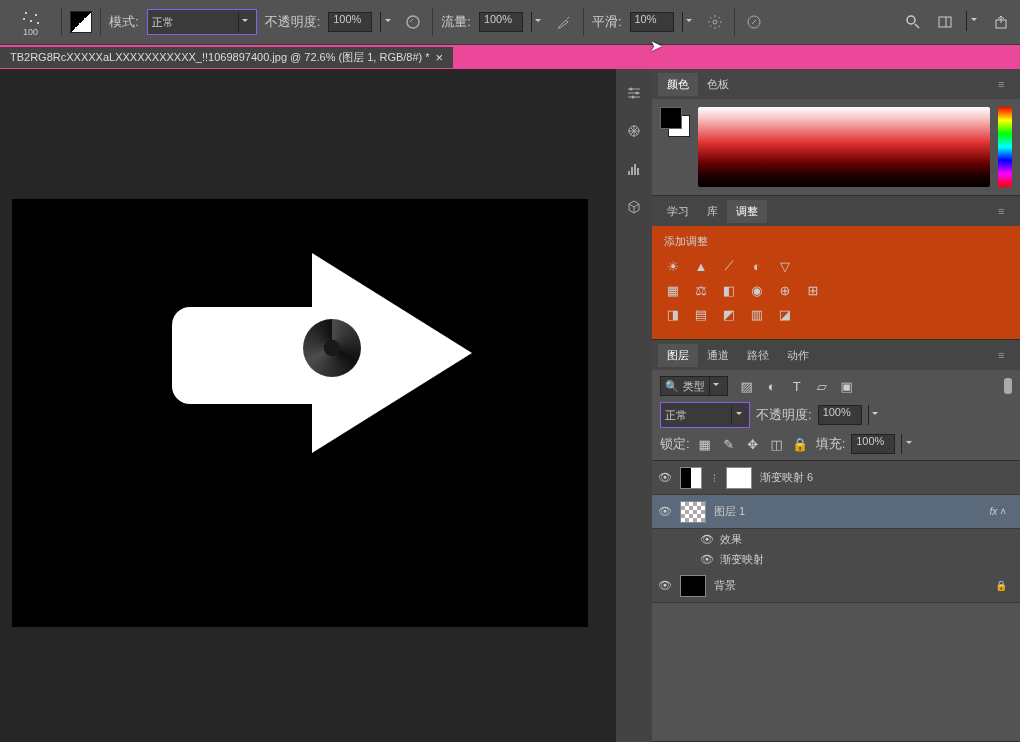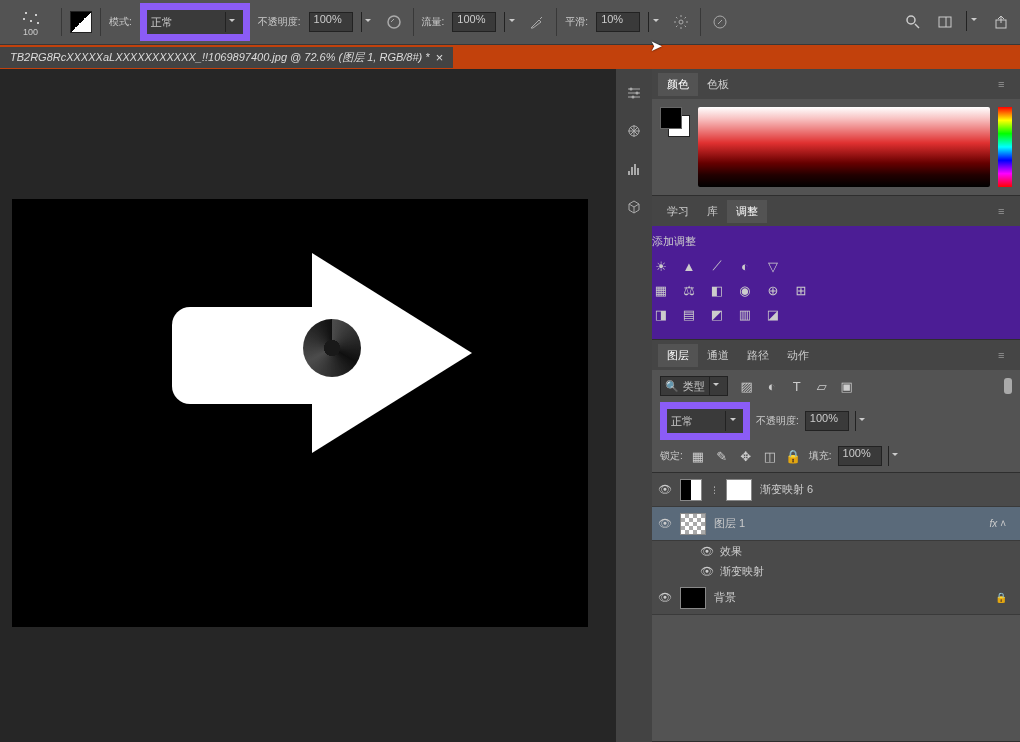--- a/index.html
+++ b/index.html
@@ -3,29 +3,29 @@
 <meta charset="utf-8">
 <style>
 * { margin: 0; padding: 0; box-sizing: border-box; }
 body { font-family: "Microsoft YaHei", sans-serif; background: #535353; color: #ccc; font-size: 11px; width: 1020px; height: 742px; overflow: hidden; position: relative; }
 .topbar { height: 45px; background: #535353; display: flex; align-items: center; padding: 0 8px; gap: 8px; border-bottom: 1px solid #383838; }
 .brush-preview { width: 45px; height: 38px; display: flex; flex-direction: column; align-items: center; justify-content: center; text-align: right; }
 .brush-preview .dots { width: 24px; height: 20px; background: radial-gradient(circle at 30% 30%, #ccc 1px, transparent 1px), radial-gradient(circle at 70% 40%, #ccc 1px, transparent 1px), radial-gradient(circle at 50% 70%, #ccc 1px, transparent 1px), radial-gradient(circle at 20% 60%, #ccc 1px, transparent 1px), radial-gradient(circle at 80% 80%, #ccc 1px, transparent 1px); }
 .brush-preview .num { font-size: 9px; }
 .sep { width: 1px; height: 28px; background: #383838; }
 .swatch-btn { width: 22px; height: 22px; background: linear-gradient(135deg, #000 50%, #fff 50%); border: 1px solid #222; }
-.lbl { font-size: 10px; }
-.select { background: #3a3a3a; border: 7px solid #8b5cf6; color: #ccc; height: 20px; padding: 12px 4px; display: flex; align-items: center; }
+.lbl { font-size: 13px; }
+.select { background: #3a3a3a; border: 1px solid #8b5cf6; color: #ccc; height: 20px; padding: 12px 4px; display: flex; align-items: center; }
 .select.wide { width: 110px; }
 .dd { width: 14px; height: 20px; display: flex; align-items: center; justify-content: center; border-left: 1px solid #222; }
 .dd::after { content: ""; border: 3px solid transparent; border-top-color: #ccc; }
 .input { background: #3a3a3a; border: 1px solid #222; color: #ccc; height: 20px; width: 44px; padding: 0 4px; }
 .ico-btn { width: 22px; height: 22px; display: flex; align-items: center; justify-content: center; color: #aaa; }
 .topbar-right { margin-left: auto; display: flex; gap: 10px; }
-.doc-tab { height: 24px; background: #c2410c; display: flex; align-items: center; font-style: italic; }
+.doc-tab { height: 24px; background: #ec4899; display: flex; align-items: center; }
 .doc-tab-inner { background: #434343; padding: 3px 10px; color: #ddd; display: flex; align-items: center; gap: 6px; font-size: 11px; }
 .doc-tab-close { font-size: 13px; }
 .main { display: flex; height: 673px; }
 .canvas-wrap { flex: 1; background: #262626; position: relative; padding-top: 130px; padding-left: 12px; }
 .canvas { width: 576px; height: 428px; background: #000; position: relative; }
 .arrow { position: absolute; left: 160px; top: 54px; width: 307px; height: 200px; }
 .arrow-stem { position: absolute; left: 0; top: 54px; width: 165px; height: 97px; background: #fff; border-radius: 18px 0 0 18px; }
 .arrow-head { position: absolute; left: 140px; top: 0; width: 0; height: 0; border-left: 160px solid #fff; border-top: 100px solid transparent; border-bottom: 100px solid transparent; }
 .emblem { position: absolute; left: 131px; top: 66px; width: 58px; height: 58px; background: radial-gradient(circle, #2a2a2a 20%, transparent 20%), conic-gradient(#555, #222, #555, #222); border-radius: 50%; filter: contrast(1.2); }
 .mid-strip { width: 36px; background: #434343; display: flex; flex-direction: column; align-items: center; padding-top: 14px; gap: 18px; }
@@ -35,21 +35,21 @@
 .panel-tabs { display: flex; align-items: center; height: 24px; background: #454545; padding: 15px 6px; }
 .panel-tabs .tab { padding: 4px 9px; font-size: 11px; cursor: pointer; }
 .panel-tabs .tab.active { background: #535353; color: #fff; }
 .panel-menu { margin-left: auto; width: 16px; color: #999; }
 .color-body { padding: 8px 8px; display: flex; gap: 8px; background: #535353; }
 .fgbg { position: relative; width: 30px; height: 30px; }
 .fgbg .bg { width: 22px; height: 22px; background: #fff; border: 1px solid #222; position: absolute; right: 0; bottom: 0; }
 .fgbg .fg { width: 22px; height: 22px; background: #000; border: 1px solid #666; position: absolute; left: 0; top: 0; }
 .color-ramp { flex: 1; height: 80px; background: linear-gradient(to bottom, #fff 0%, #f8c0c0 15%, #e03030 45%, #600 70%, #200 85%, #000 100%); border-radius: 2px; position: relative; }
 .hue-strip { width: 14px; height: 80px; background: linear-gradient(to bottom, #f00, #ff0, #0f0, #0ff, #00f, #f0f, #f00); }
-.adjust-body { padding: 8px 0 10px 0; background: #4c1d95; }
+.adjust-body { padding: 8px 0 10px 12px; background: #c2410c; }
 .adjust-label { font-size: 11px; margin-bottom: 8px; }
 .adjust-row { display: flex; gap: 10px; margin-bottom: 6px; }
 .aicn { width: 18px; height: 18px; color: #ccc; display:flex; align-items:center; justify-content:center; font-size: 13px; }
 .layers-opts { padding: 6px 8px; background: #535353; display: flex; flex-direction: column; gap: 6px; }
 .row { display: flex; align-items: center; gap: 6px; }
 .mini-icons { display:flex; gap:7px; margin-left:4px; }
 .search-type { background: #3a3a3a; border: 1px solid #222; height: 20px; padding: 0 4px; display: flex; align-items: center; gap: 4px; }
 .layer-list { background: #4a4a4a; border-top: 1px solid #2e2e2e; }
 .layer-row { display: flex; align-items: center; height: 34px; border-bottom: 1px solid #3a3a3a; padding: 0 6px; gap: 8px; }
 .eye { width: 14px; }

